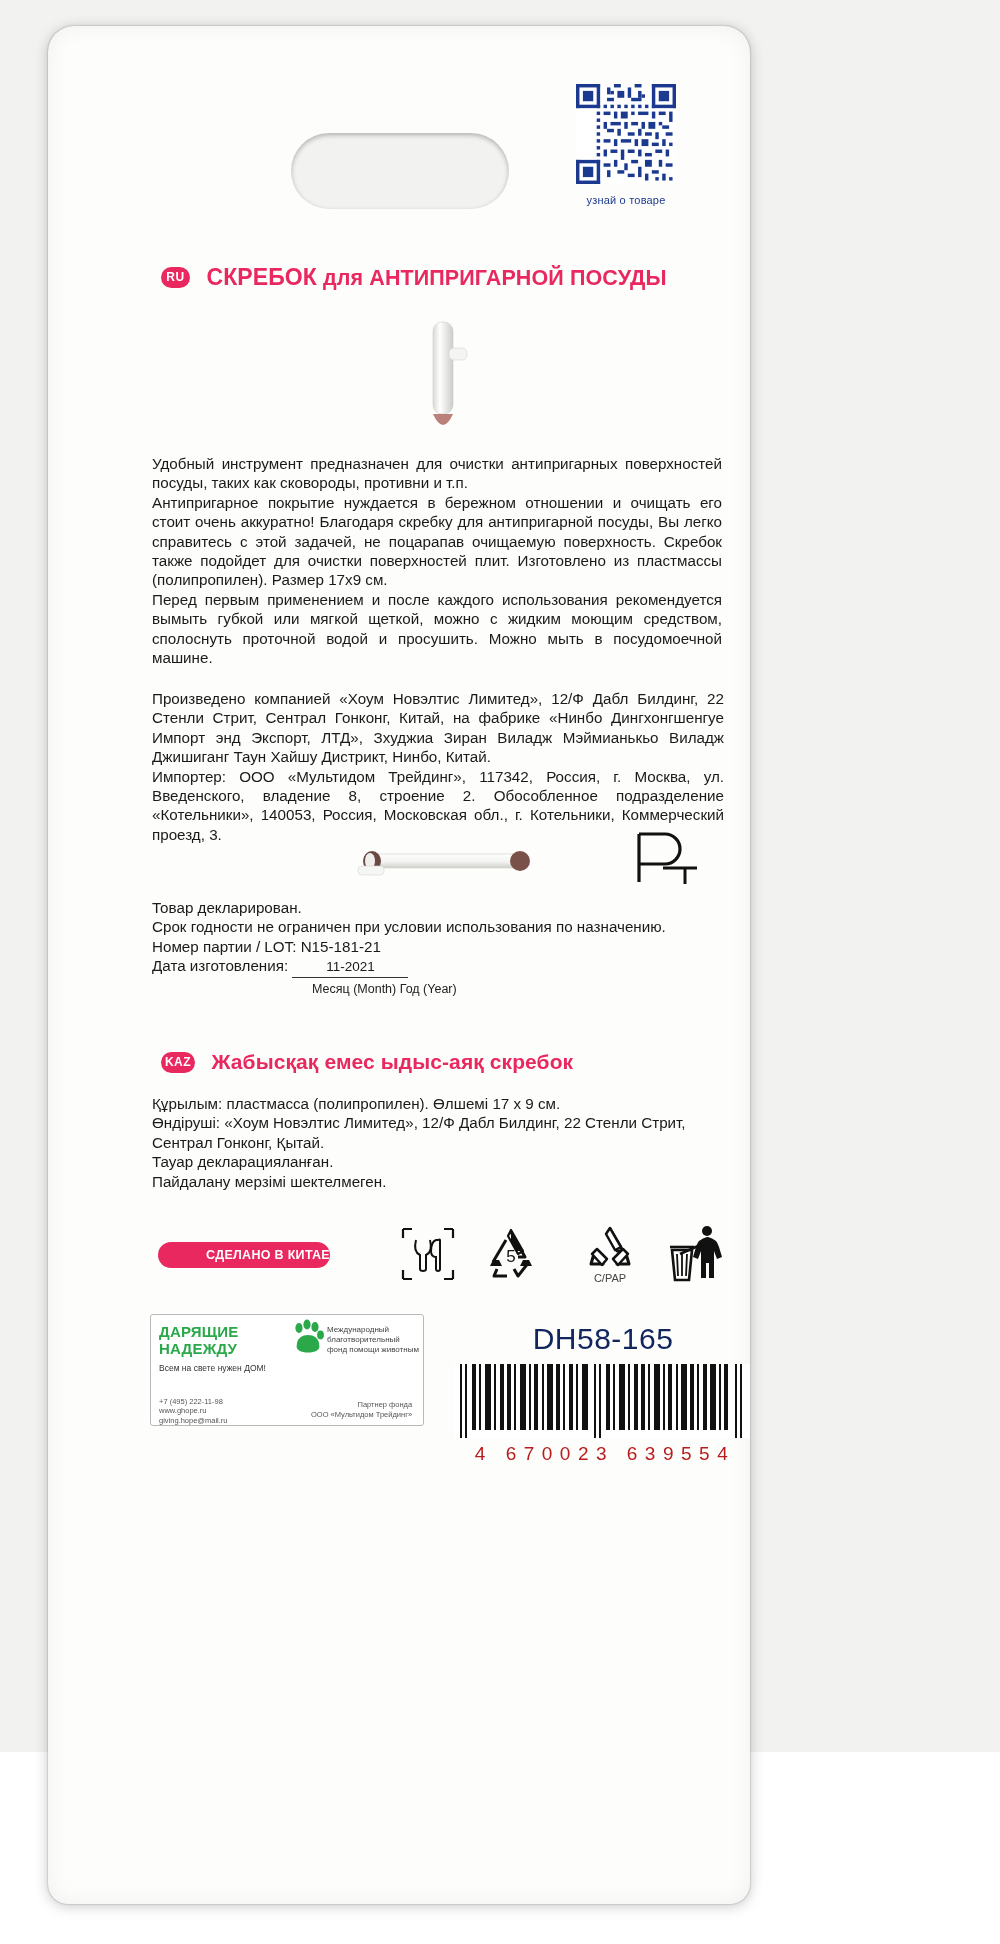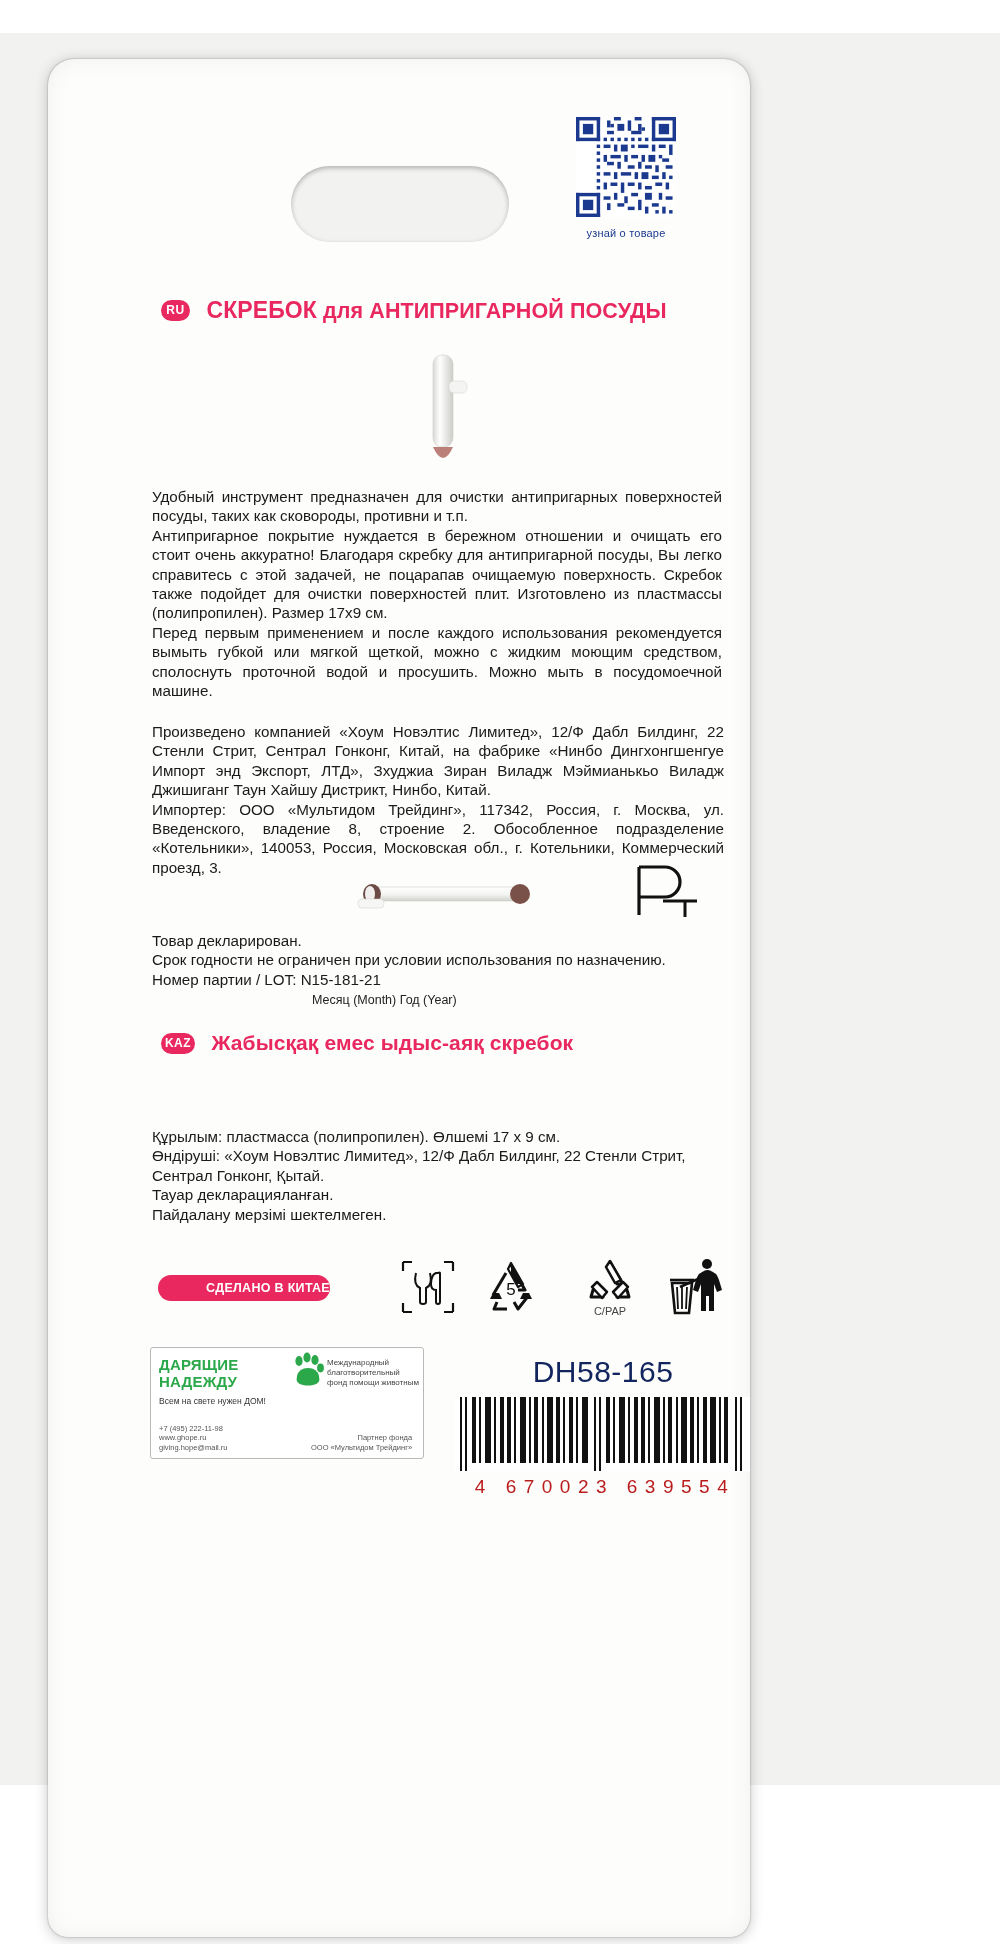--- a/index.html
+++ b/index.html
@@ -9,21 +9,20 @@
     width: 1000px;
     height: 1944px;
     font-family: "Liberation Sans", sans-serif;
     overflow: hidden;
   }
   #page {
     position: relative;
     width: 1000px;
     height: 1752px;
     background: #f2f2f0;
-    margin-top: 33px;
   }
   
   .card {
     position: absolute;
     left: 48px;
     top: 26px;
     width: 702px;
     height: 1878px;
     background: #fdfdfb;
     border-radius: 26px 26px 20px 20px;
@@ -147,21 +146,21 @@
     position: absolute;
     left: 581px;
     top: 802px;
     width: 72px;
     height: 60px;
   }
   
   .title-kaz {
     position: absolute;
     left: 113px;
-    top: 972px;
+    top: 1024px;
     width: 560px;
   }
   .title-kaz .title-text { font-size: 21px; }
   #para-kaz {
     left: 104px;
     top: 1068px;
     width: 572px;
     text-align: left;
   }
   
@@ -235,21 +234,21 @@
     left: 176px;
     top: 10px;
     width: 92px;
     font-size: 8px;
     color: #444;
     line-height: 10px;
   }
   .charity-contacts {
     position: absolute;
     left: 8px;
-    bottom: 6px;
+    bottom: 0;
     font-size: 7.5px;
     color: #555;
     line-height: 9.5px;
   }
   .charity-partner {
     position: absolute;
     left: 160px;
     bottom: 6px;
     font-size: 7.5px;
     color: #555;
@@ -452,20 +451,21 @@
       <path d="M10 6 L10 54" stroke="#111" stroke-width="3.2" fill="none"></path>
       <path d="M10 6 L36 6 a15 15 0 0 1 0 30 L10 36" stroke="#111" stroke-width="3.2" fill="none"></path>
       <path d="M34 40 L68 40" stroke="#111" stroke-width="3" fill="none"></path>
       <path d="M56 40 L56 56" stroke="#111" stroke-width="3" fill="none"></path>
     </svg>
 
     <div class="body-text" id="para-decl">
       <p>Товар декларирован.</p>
       <p>Срок годности не ограничен при условии использования по назначению.</p>
       <p class="lot-line"><span>Номер партии / LOT:</span> <span>N15-181-21</span></p>
+      <p class="date-line"><span>Дата изготовления:</span> <span class="date-val">11-2021</span></p>
       <span class="date-caption">Месяц (Month) Год (Year)</span>
     </div>
 
     <div class="title-kaz">
       <span class="lang-badge" style="width:34px">KAZ</span>
       <span class="title-text">Жабысқақ емес ыдыс-аяқ скребок</span>
     </div>
 
     <div class="body-text" id="para-kaz">
       <p style="white-space:pre-line">Құрылым: пластмасса (полипропилен). Өлшемі 17 х 9 см.

